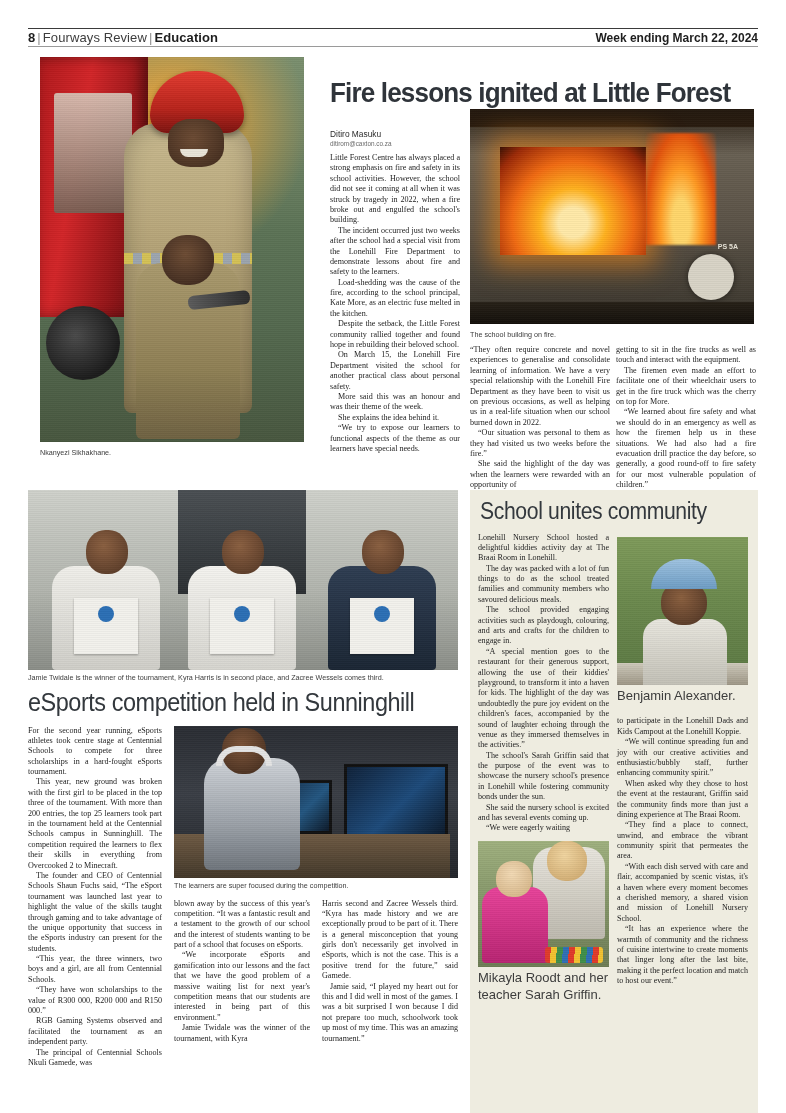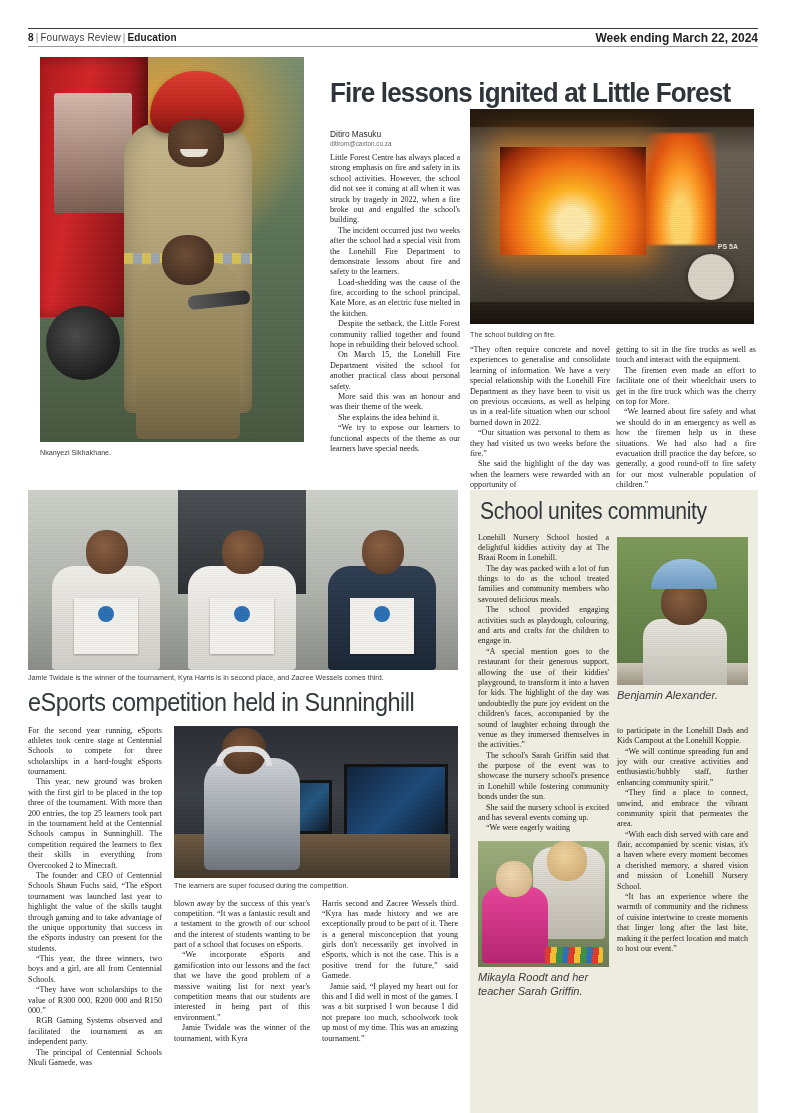--- a/index.html
+++ b/index.html
@@ -18,21 +18,21 @@
   
   .masthead {
     position: relative;
     margin-top: 28px;
     border-top: 1.6px solid #3a3a3a;
     border-bottom: 1.1px solid #9a9a9a;
     height: 19px;
     display: flex; align-items: center; justify-content: space-between;
     font-family: "Liberation Sans", sans-serif;
   }
-  .mast-left { font-size: 10px; letter-spacing: .1px; color: #3d3d3d; white-space: nowrap; }
+  .mast-left { font-size: 13px; letter-spacing: .1px; color: #3d3d3d; white-space: nowrap; }
   .mast-left b { font-weight: 700; color: #1e1e1e; }
   .mast-left .pg { font-weight: 700; color:#1e1e1e; }
   .mast-left .sep { color:#8d8d8d; padding: 0 2px; }
   .mast-right { font-size: 12px; font-weight: 700; color:#1e1e1e; white-space: nowrap;}
 
   
   .body-col {
     font-size: 8.1px;
     line-height: 1.285;
     text-align: justify;
@@ -309,21 +309,21 @@
     background: radial-gradient(circle at 44% 36%, #f2d9b4, #cfae7f);
   }
   #photo-craft .pencils{
     position:absolute; right:6px; bottom:4px; width:58px; height:16px;
     background: repeating-linear-gradient(95deg,#e03b2a 0 6px,#f2c230 6px 12px,#3f8f4a 12px 18px,#2f6fb5 18px 24px);
     border-radius:3px;
   }
 
   .sb-caption{
     font-family:"Liberation Sans", sans-serif;
-    font-size: 11px; color:#3c3c3c; line-height:1.3; margin-top:3px;font-style:italic;
+    font-size: 13px; color:#3c3c3c; line-height:1.3; margin-top:3px;
   }
 
   
   .es-head{
     font-family:"Liberation Sans", sans-serif;
     font-weight: 400;
     font-size: 25.5px;
     line-height: 1;
     letter-spacing: -.5px;
     color:#33383d;
@@ -452,23 +452,24 @@
 
       <div class="sb-col">
         <div class="photo" id="photo-boy">
           <div class="tbl"></div>
           <div class="btorso"></div>
           <div class="bhead"></div>
           <div class="hat"></div>
           <div class="grain"></div>
         </div>
         <div class="sb-caption">Benjamin Alexander.</div>
-        <div class="body-col" style="margin-top:24px;">
+        <div class="body-col" style="margin-top:12px;">
           <p class="first">to participate in the Lonehill Dads and Kids Campout at the Lonehill Koppie.</p>
           <p>“We will continue spreading fun and joy with our creative activities and enthusiastic/bubbly staff, further enhancing community spirit.”</p>
+          <p>When asked why they chose to host the event at the restaurant, Griffin said the community finds more than just a dining experience at The Braai Room.</p>
           <p>“They find a place to connect, unwind, and embrace the vibrant community spirit that permeates the area.</p>
           <p>“With each dish served with care and flair, accompanied by scenic vistas, it's a haven where every moment becomes a cherished memory, a shared vision and mission of Lonehill Nursery School.</p>
           <p>“It has an experience where the warmth of community and the richness of cuisine intertwine to create moments that linger long after the last bite, making it the perfect location and match to host our event.”</p>
         </div>
       </div>
 
     </div>
   </div>
 
   <div style="position:absolute;left:28px;top:462px;width:442px;">

